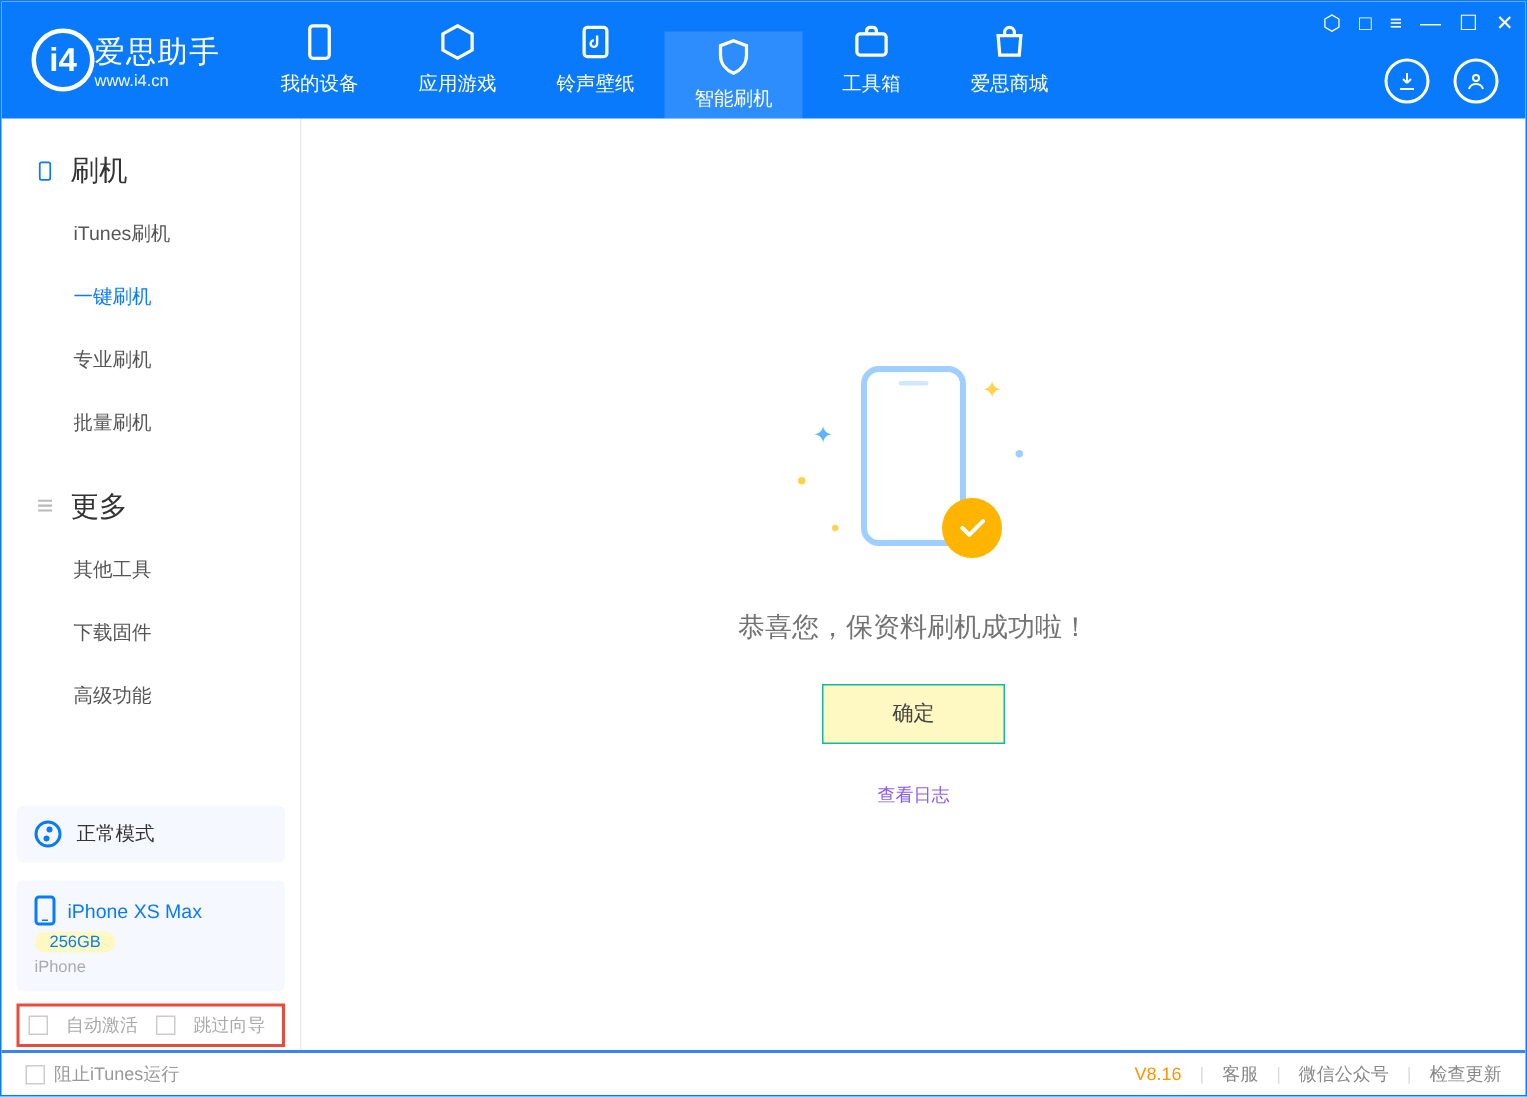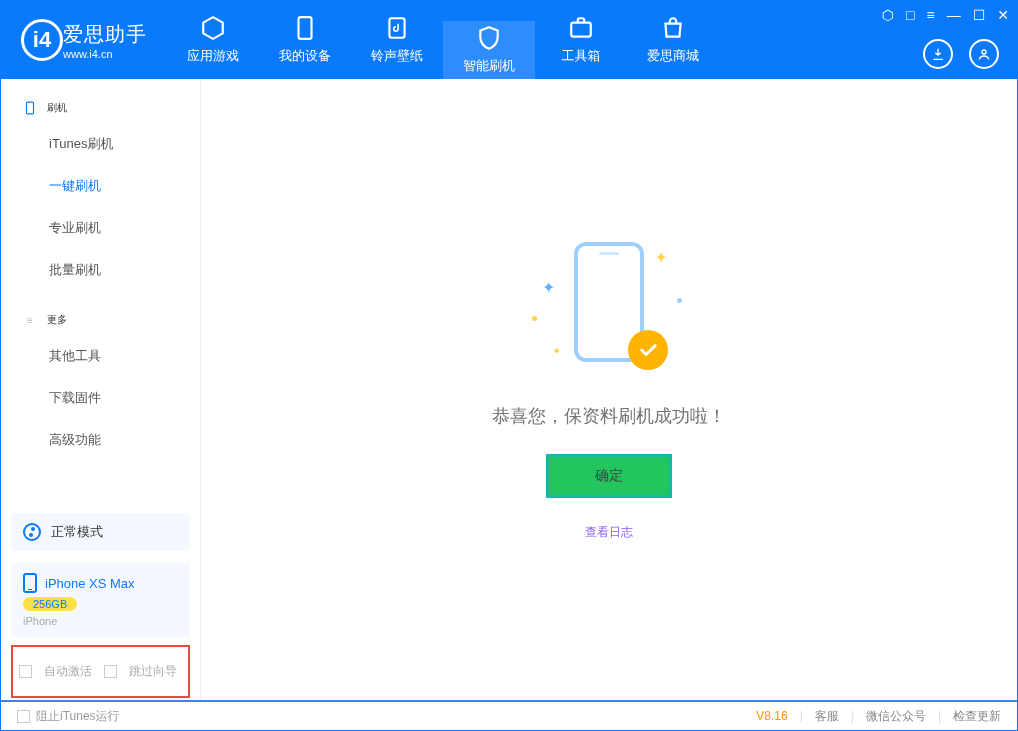--- a/index.html
+++ b/index.html
@@ -21,57 +21,57 @@
   .window-controls span { cursor: pointer; font-size: 14px; color:#fff;}
   
   .header-right { position: absolute; right: 18px; bottom: 10px; display:flex; gap:16px; align-items:center;}
   .header-right .circ { width:30px; height:30px; border:2px solid #fff; border-radius:50%; display:flex; align-items:center; justify-content:center; cursor:pointer;}
   .header-right .circ svg{width:16px;height:16px;fill:#fff;}
   
   
   .body-area { display: flex; height: calc(100% - 78px - 30px); }
   .sidebar { width: 200px; border-right: 1px solid #eee; display:flex; flex-direction:column;}
   .side-group { padding-top: 14px;}
-  .side-group-title { display:flex; align-items:center; gap:10px; padding: 8px 22px; font-size:10px; color:#333; font-weight:500;}
+  .side-group-title { display:flex; align-items:center; gap:10px; padding: 8px 22px; font-size:19px; color:#333; font-weight:500;}
   .side-group-title .sgicon{width:14px;height:14px;display:flex;align-items:center;justify-content:center;}
   .side-item { padding: 12px 22px 12px 48px; font-size:13px; color:#555; cursor:pointer;}
   .side-item.active { color:#0a7afc;}
   .side-spacer{flex:1;}
   .mode-box, .device-box { margin: 6px 10px; background:#f5f9ff; border-radius:4px; padding:10px 12px; font-size:13px;}
   .mode-box{display:flex;align-items:center;gap:10px;color:#333;}
   .mode-box .micon{width:18px;height:18px;border:2px solid #0a7afc;border-radius:50%;position:relative;}
   .mode-box .micon::before,.mode-box .micon::after{content:"";position:absolute;width:4px;height:4px;background:#0a7afc;border-radius:50%;}
   .mode-box .micon::before{top:2px;left:6px;}
   .mode-box .micon::after{bottom:2px;right:6px;}
   .device-box .dname{color:#0a7afc;font-weight:500;display:flex;align-items:center;gap:8px;}
-  .device-box .dcap{display:inline-block;background:#fde047;color:#0a7afc;border-radius:10px;padding:1px 10px;font-size:11px;margin-top:4px;}
+  .device-box .dcap{display:inline-block;background:#fef9c3;color:#0a7afc;border-radius:10px;padding:1px 10px;font-size:11px;margin-top:4px;}
   .device-box .dtype{color:#aaa;font-size:11px;margin-top:4px;}
   .phone-ic{width:14px;height:20px;border:2px solid #0a7afc;border-radius:3px;position:relative;}
   .phone-ic::after{content:"";position:absolute;bottom:1px;left:50%;transform:translateX(-50%);width:4px;height:1px;background:#0a7afc;}
   
-  .bottom-options { border:2px solid #e74c3c; margin:2px 10px; padding:16px 6px; display:flex; gap:12px; align-items:center; font-size:12px; color:#aaa;}
+  .bottom-options { border:2px solid #e74c3c; margin:2px 10px; padding:4px 6px; display:flex; gap:12px; align-items:center; font-size:12px; color:#aaa;}
   .chk{width:13px;height:13px;border:1px solid #ccc;display:inline-block;}
   
   
   .main { flex:1; display:flex; flex-direction:column; align-items:center; justify-content:center; gap:26px; position:relative;}
   .phone-ill{position:relative;width:110px;height:140px;}
   .phone-body{width:70px;height:120px;border:4px solid #9fcfff;border-radius:12px;background:#fff;position:absolute;left:20px;top:4px;}
   .phone-body::before{content:"";position:absolute;top:6px;left:50%;transform:translateX(-50%);width:20px;height:3px;background:#cfe8ff;border-radius:2px;}
   .check-badge{position:absolute;right:-4px;bottom:8px;width:40px;height:40px;background:#ffb400;border-radius:50%;display:flex;align-items:center;justify-content:center;}
   .check-badge svg{width:22px;height:22px;fill:#fff;}
   .spark{position:absolute;color:#5fb4ff;font-size:16px;}
   .s1{left:-12px;top:40px;}
   .s2{right:-4px;top:10px;color:#ffd24a;}
   .s3{left:0;bottom:18px;color:#ffd24a;}
   .dot{position:absolute;width:5px;height:5px;border-radius:50%;background:#ffd24a;}
   .d1{left:-22px;top:78px;}
   .d2{right:-18px;top:60px;background:#9fcfff;}
   
   .success-text{font-size:18px;color:#737373;}
-  .ok-btn{border:3px solid #14b8a6;background:#22c55e;padding:10px 46px;font-size:14px;color:#444;cursor:pointer;}
+  .ok-btn{border:1px solid #14b8a6;background:#fef9c3;padding:10px 46px;font-size:14px;color:#444;cursor:pointer;}
   .log-link{font-size:12px;color:#8b5cf6;cursor:pointer;}
   
   
   .statusbar{height:30px;border-top:2px solid #3b82f6;display:flex;align-items:center;padding:0 16px;font-size:12px;color:#999;}
   .statusbar .left{display:flex;align-items:center;gap:6px;}
   .statusbar .right{margin-left:auto;display:flex;align-items:center;gap:12px;}
   .statusbar .ver{color:#ff9500;}
   .statusbar .sep{color:#ddd;}
   .statusbar .lnk{color:#888;cursor:pointer;}
 </style>
@@ -83,32 +83,32 @@
     <div class="logo-circle">i4</div>
     <div class="logo-text">
       <div class="name">爱思助手</div>
       <div class="site">www.i4.cn</div>
     </div>
   </div>
   <div class="tabs">
     <div class="tab">
       <span class="icon">
           <svg viewBox="0 0 24 24">
+            <rect x="6" y="2" width="12" height="20" rx="2" fill="none" stroke="#fff" stroke-width="2"></rect>
+          </svg>
+        </span>
+      <span>我的设备</span>
+    </div>
+    <div class="tab">
+      <span class="icon">
+          <svg viewBox="0 0 24 24">
             <path d="M12 2l9 5v10l-9 5-9-5V7z" fill="none" stroke="#fff" stroke-width="2"></path>
           </svg>
         </span>
       <span>应用游戏</span>
-    </div>
-    <div class="tab">
-      <span class="icon">
-          <svg viewBox="0 0 24 24">
-            <rect x="6" y="2" width="12" height="20" rx="2" fill="none" stroke="#fff" stroke-width="2"></rect>
-          </svg>
-        </span>
-      <span>我的设备</span>
     </div>
     <div class="tab">
       <span class="icon">
           <svg viewBox="0 0 24 24">
             <rect x="5" y="3" width="14" height="18" rx="2" fill="none" stroke="#fff" stroke-width="2"></rect>
             <path d="M13 8v5a2 2 0 11-2-2" fill="none" stroke="#fff" stroke-width="1.5"></path>
           </svg>
         </span>
       <span>铃声壁纸</span>
     </div>

